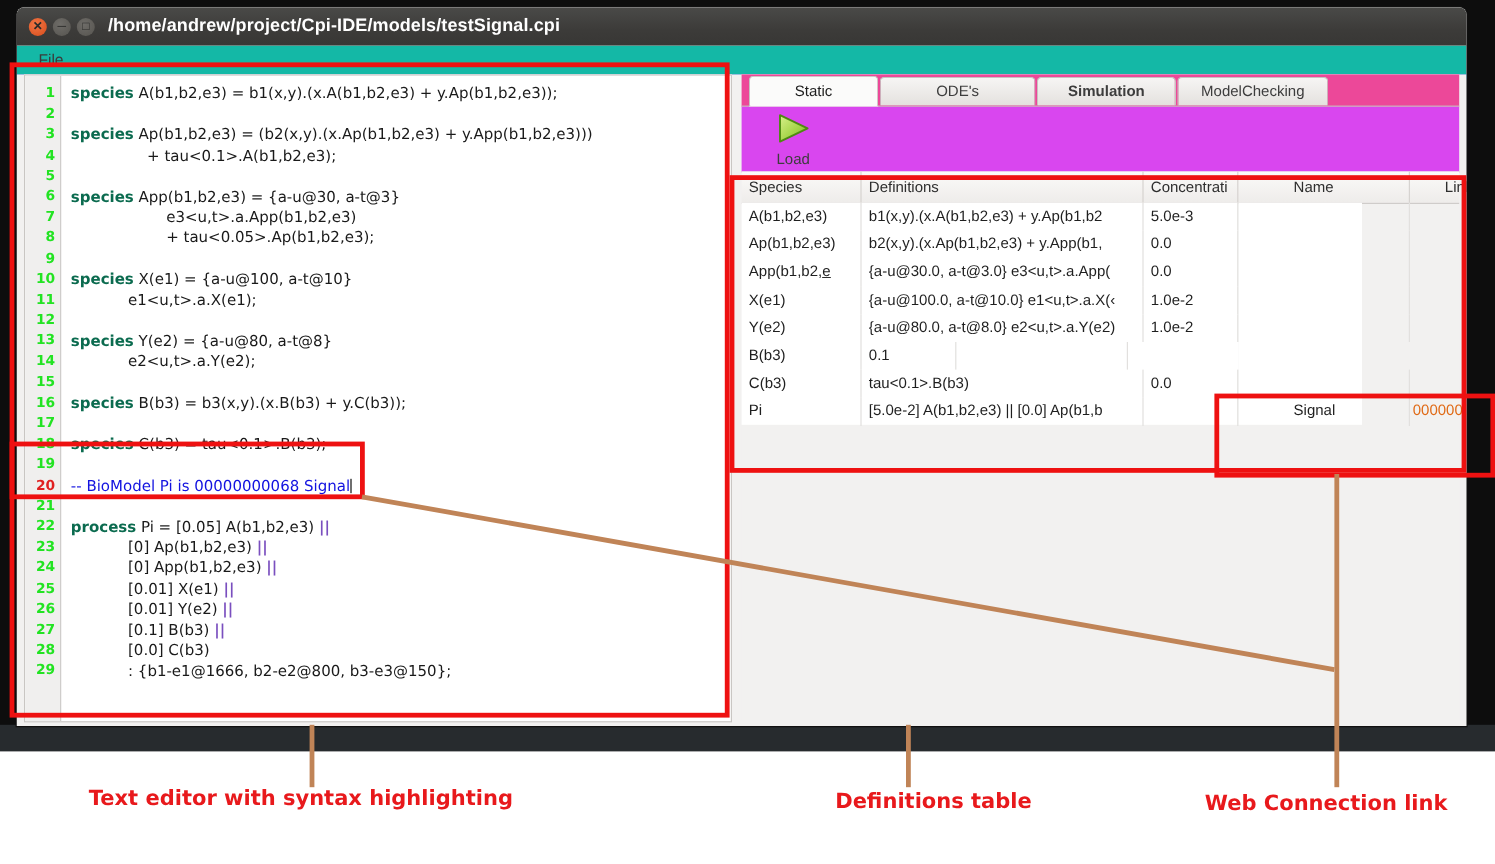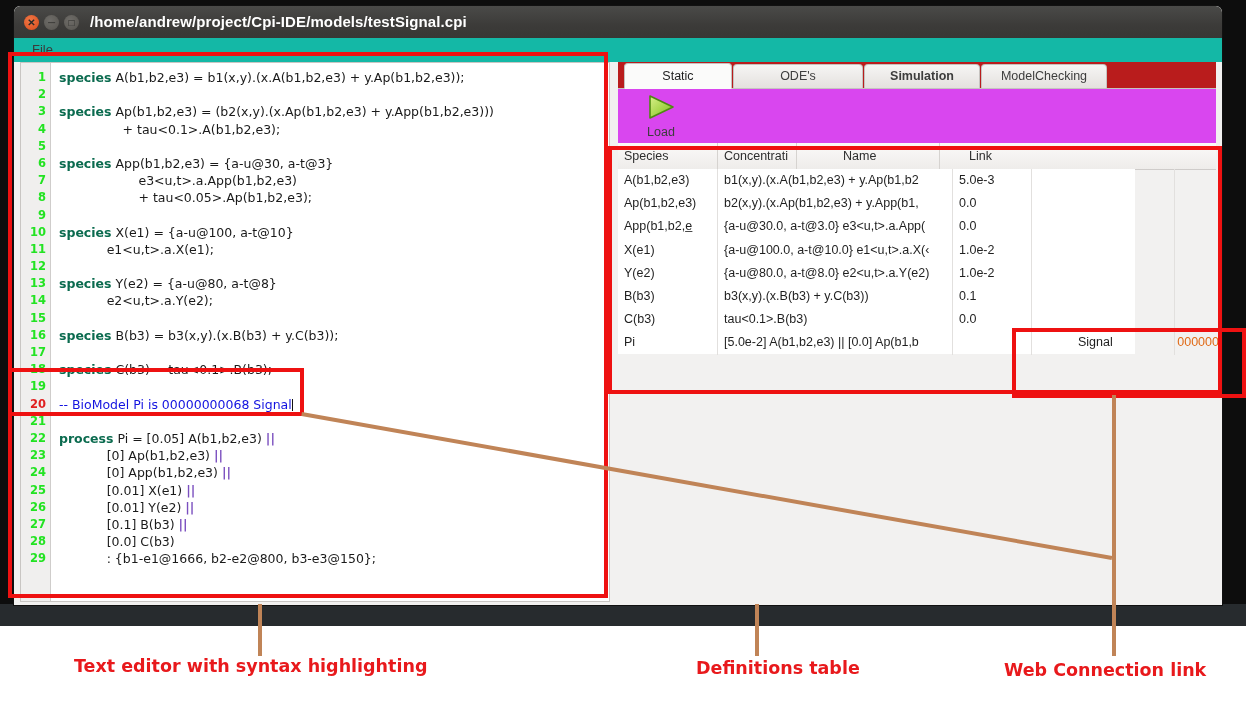--- a/index.html
+++ b/index.html
@@ -82,21 +82,21 @@
   .par{color:#7a4fbf;font-weight:bold;}
   #caret{display:inline-block;width:1px;height:12px;background:#111;
      vertical-align:-2px;}
   
   #right-pane{
     position:absolute;left:604px;top:0px;width:598px;height:538px;
     background:#f2f1f0;
   }
   #tabbar{
     height:26px;position:relative;border-bottom:1px solid #c6c3c0;
-    background:#b91c1c;
+    background:#ec4899;
   }
   .tab{
     position:absolute;top:2px;height:24px;line-height:23px;
     font-size:12.5px;color:#3d3d3d;text-align:center;
     background:linear-gradient(to bottom,#f6f5f4,#e4e1de);
     border:1px solid #c6c3c0;border-bottom:none;
     border-radius:4px 4px 0 0;box-sizing:border-box;cursor:default;
   }
   .tab.active{
     background:#fbfbfa;color:#1e1e1e;border-color:#c6c3c0;
@@ -256,20 +256,21 @@
               <polygon points="5,3 28,14 5,25" fill="url(#gtri)" stroke="#4e8a12" stroke-width="1.6" stroke-linejoin="round"></polygon>
             </svg>
           </div>
           <div id="load-label">Load</div>
         </div>
       </div>
 
       <div id="table-wrap">
         <div id="table-head">
             <div class="th c-species">Species</div>
+            <div class="th c-defs">Definitions</div>
             <div class="th c-conc">Concentrati</div>
             <div class="th c-name">Name</div>
             <div class="th c-link link-th">Link</div>
           </div>
         <div id="table-body-zone">
           <div id="rows-bg"></div>
           <div id="name-col-bg"></div>
           <div id="rows" style="position:absolute;left:0;top:0;right:0;">
               <div class="row">
                 <div class="td c-species">A(b1,b2,e3)</div>
@@ -301,21 +302,20 @@
               </div>
               <div class="row">
                 <div class="td c-species">Y(e2)</div>
                 <div class="td c-defs">{a-u@80.0, a-t@8.0} e2&lt;u,t&gt;.a.Y(e2)</div>
                 <div class="td c-conc">1.0e-2</div>
                 <div class="td c-name name-td"></div>
                 <div class="td c-link link-td"></div>
               </div>
               <div class="row">
                 <div class="td c-species">B(b3)</div>
-                <div class="td c-defs">b3(x,y).(x.B(b3) + y.C(b3))</div>
                 <div class="td c-conc">0.1</div>
                 <div class="td c-name name-td"></div>
                 <div class="td c-link link-td"></div>
               </div>
               <div class="row">
                 <div class="td c-species">C(b3)</div>
                 <div class="td c-defs">tau&lt;0.1&gt;.B(b3)</div>
                 <div class="td c-conc">0.0</div>
                 <div class="td c-name name-td"></div>
                 <div class="td c-link link-td"></div>

